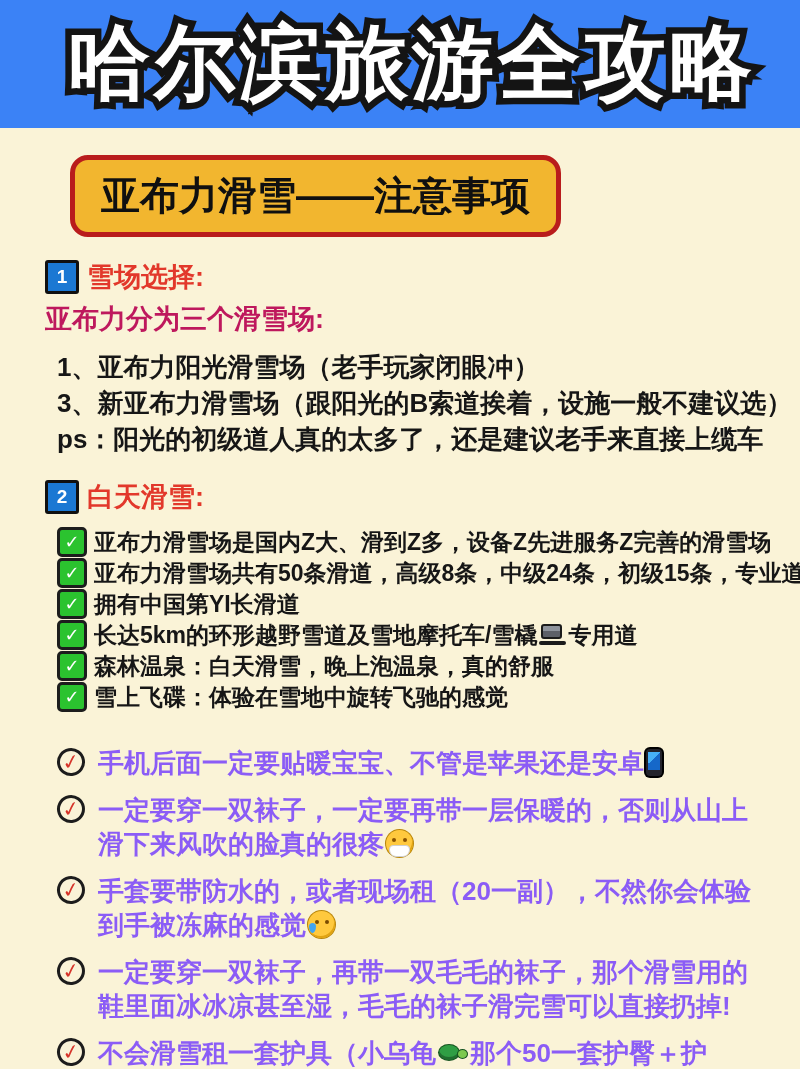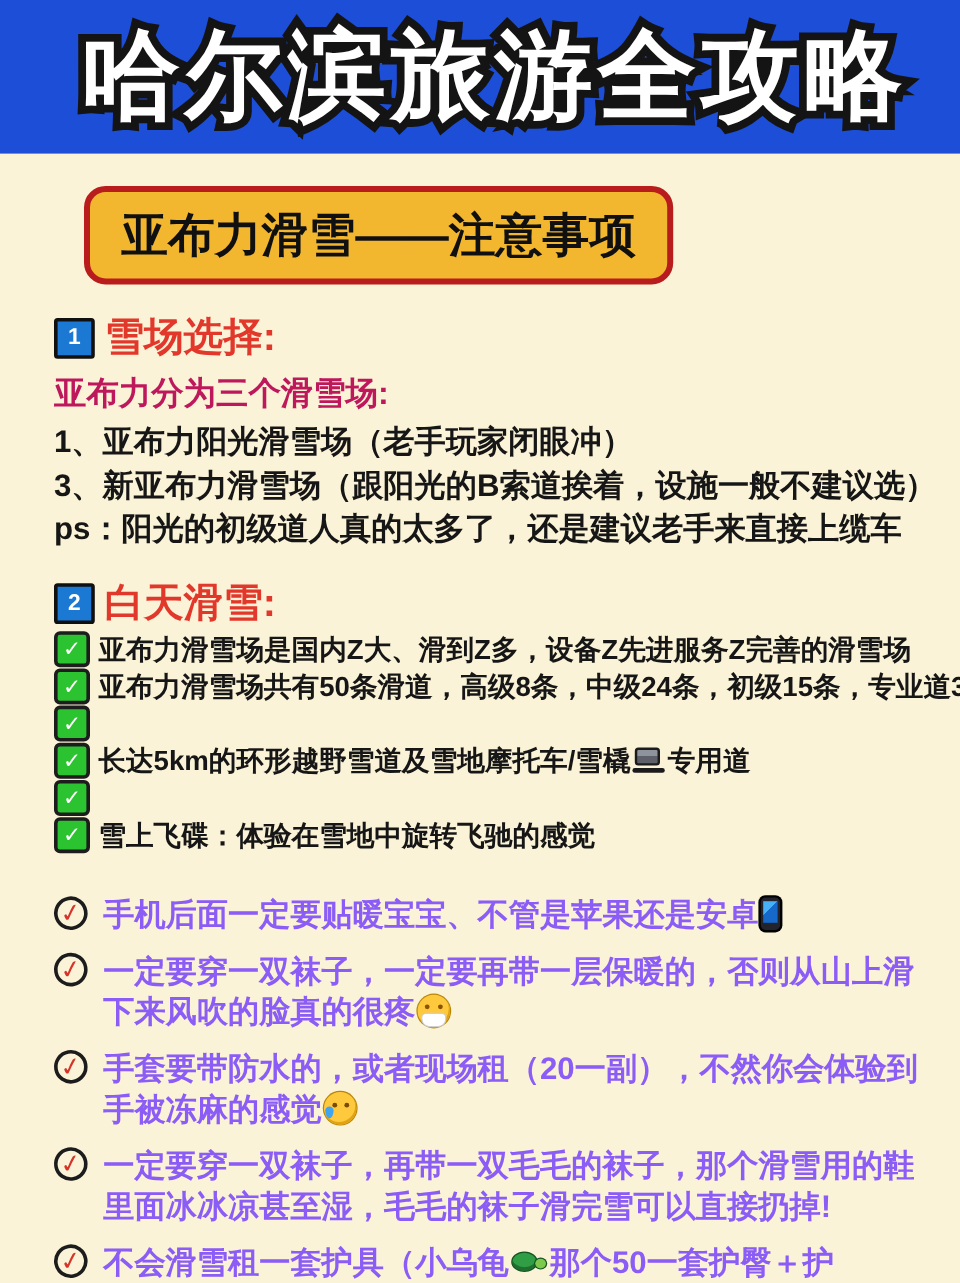--- a/index.html
+++ b/index.html
@@ -5,21 +5,21 @@
   html,body{margin:0;padding:0;}
   body{
     width:800px;height:1069px;
     background:#FAF3D7;
     font-family:"Liberation Sans","DejaVu Sans",sans-serif;
     overflow:hidden;
     color:#161616;
   }
   
   .header{
-    height:128px;background:#1d4ed8;
+    height:128px;background:#3b82f6;
     display:flex;align-items:center;justify-content:center;padding-left:24px;
   }
   .title{
     position:relative;margin:0;
     font-size:82px;font-weight:800;letter-spacing:4px;
     color:#ffffff;white-space:nowrap;z-index:0;
   }
   .title::before{
     content:attr(data-text);
     position:absolute;left:0;top:0;z-index:-1;
@@ -41,23 +41,23 @@
   }
   .sec{margin-top:22px;}
   .sec-head{display:flex;align-items:center;gap:8px;}
   .num-badge{
     width:28px;height:28px;flex:0 0 28px;
     background:#1B78D3;border:3px solid #101010;border-radius:3px;
     color:#fff;font-size:19px;font-weight:800;
     display:inline-flex;align-items:center;justify-content:center;
     box-sizing:content-box;
   }
-  .sec-title{font-size:33px;font-weight:800;color:#E2382B;}
+  .sec-title{font-size:27px;font-weight:800;color:#E2382B;}
   .red-sub{margin:6px 0 4px 0;font-size:27px;font-weight:800;color:#be185d;}
-  ul{list-style:none;margin:0;padding:0;}
+  ul{list-style:none;margin:12px;padding:0;}
   .plain-line{
     font-size:26px;font-weight:700;line-height:36px;color:#161616;
     white-space:nowrap;
   }
   .feature-item{
     display:flex;align-items:center;gap:7px;
     font-size:23px;font-weight:700;line-height:28.5px;
     white-space:nowrap;margin-top:1px;
   }
   .check-sq{
@@ -143,27 +143,29 @@
           <li class="feature-item">
             <span class="check-sq">✓</span>
             <span><span>亚布力滑雪场是国内Z大、滑到Z多，设备Z先进服务Z完善的滑雪场</span></span>
           </li>
           <li class="feature-item">
             <span class="check-sq">✓</span>
             <span><span>亚布力滑雪场共有50条滑道，高级8条，中级24条，初级15条，专业道3条</span></span>
           </li>
           <li class="feature-item">
             <span class="check-sq">✓</span>
+            <span><span>拥有中国第YI长滑道</span></span>
           </li>
           <li class="feature-item">
             <span class="check-sq">✓</span>
             <span><span>长达5km的环形越野雪道及雪地摩托车/雪橇</span><span class="emoji sled-emoji"></span><span>专用道</span></span>
           </li>
           <li class="feature-item">
             <span class="check-sq">✓</span>
+            <span><span>森林温泉：白天滑雪，晚上泡温泉，真的舒服</span></span>
           </li>
           <li class="feature-item">
             <span class="check-sq">✓</span>
             <span><span>雪上飞碟：体验在雪地中旋转飞驰的感觉</span></span>
           </li>
         </ul>
     </section>
 
     <ul id="tips-list" class="tips">
         <li class="tip-item">

